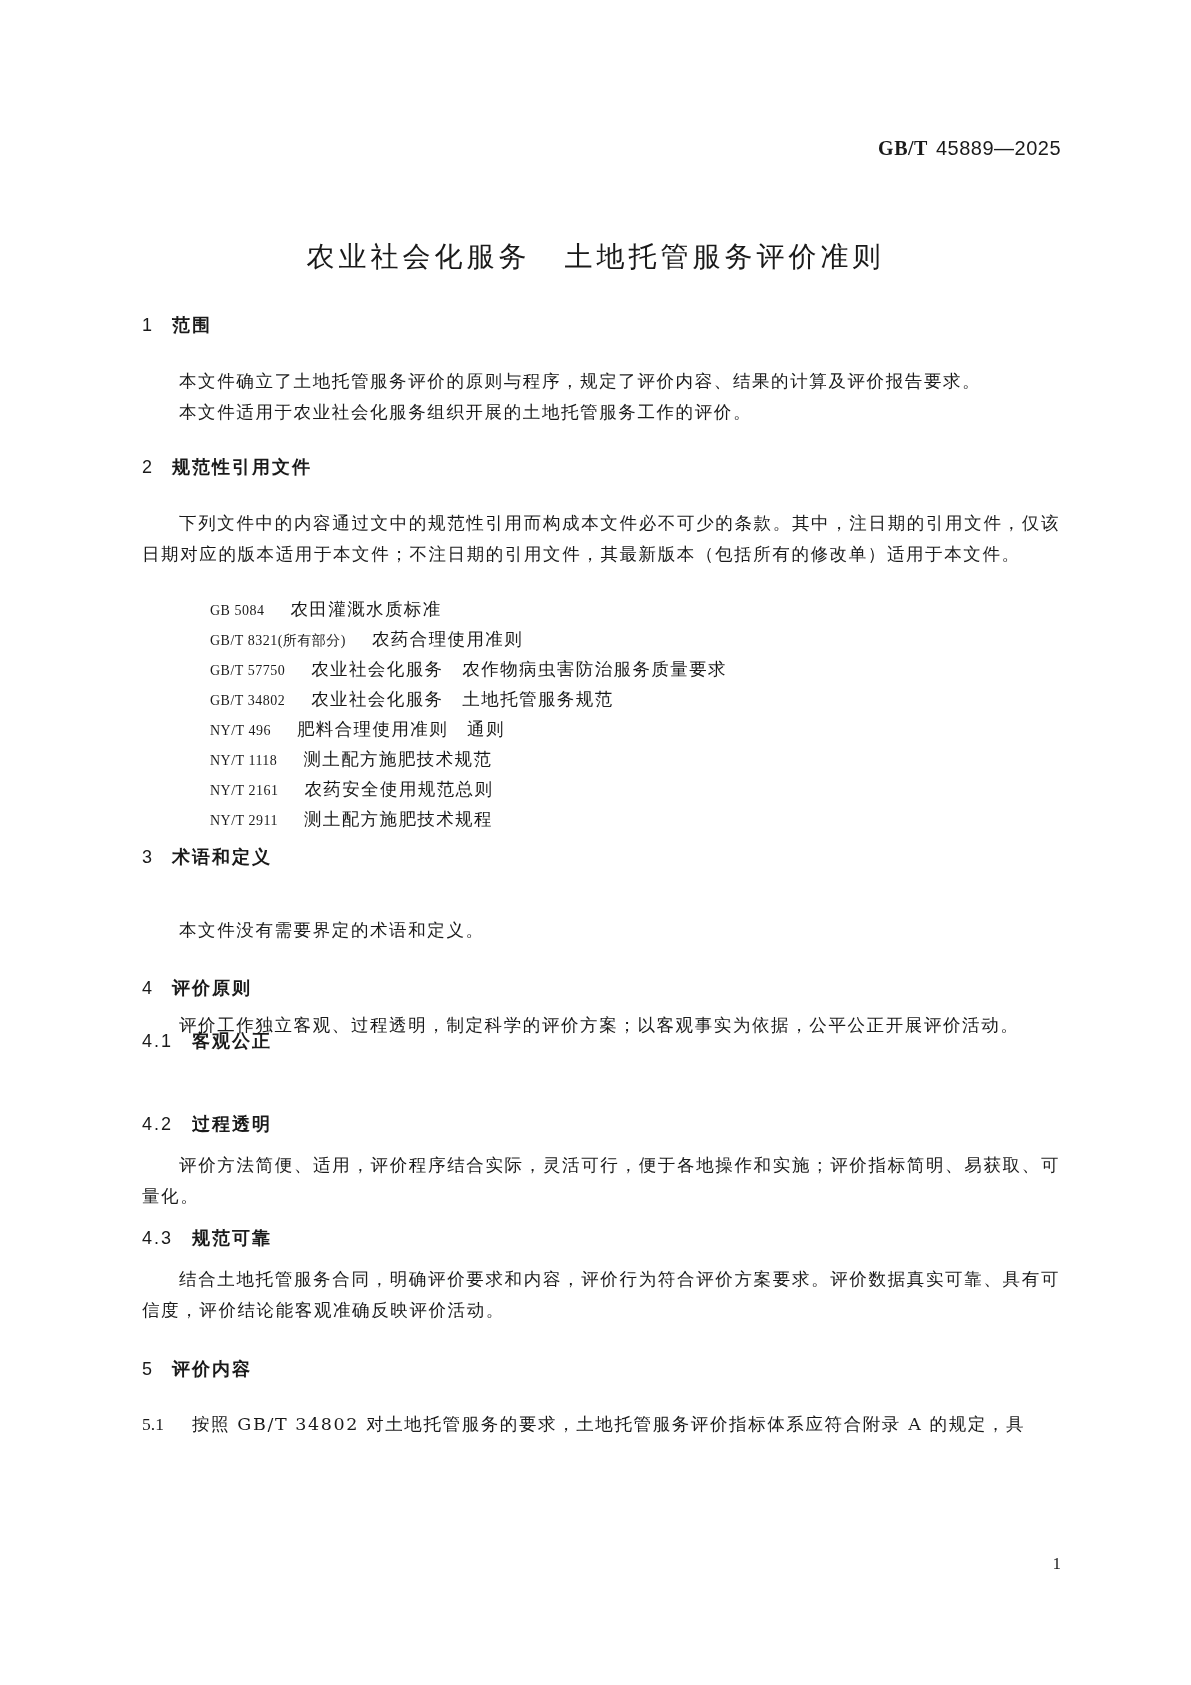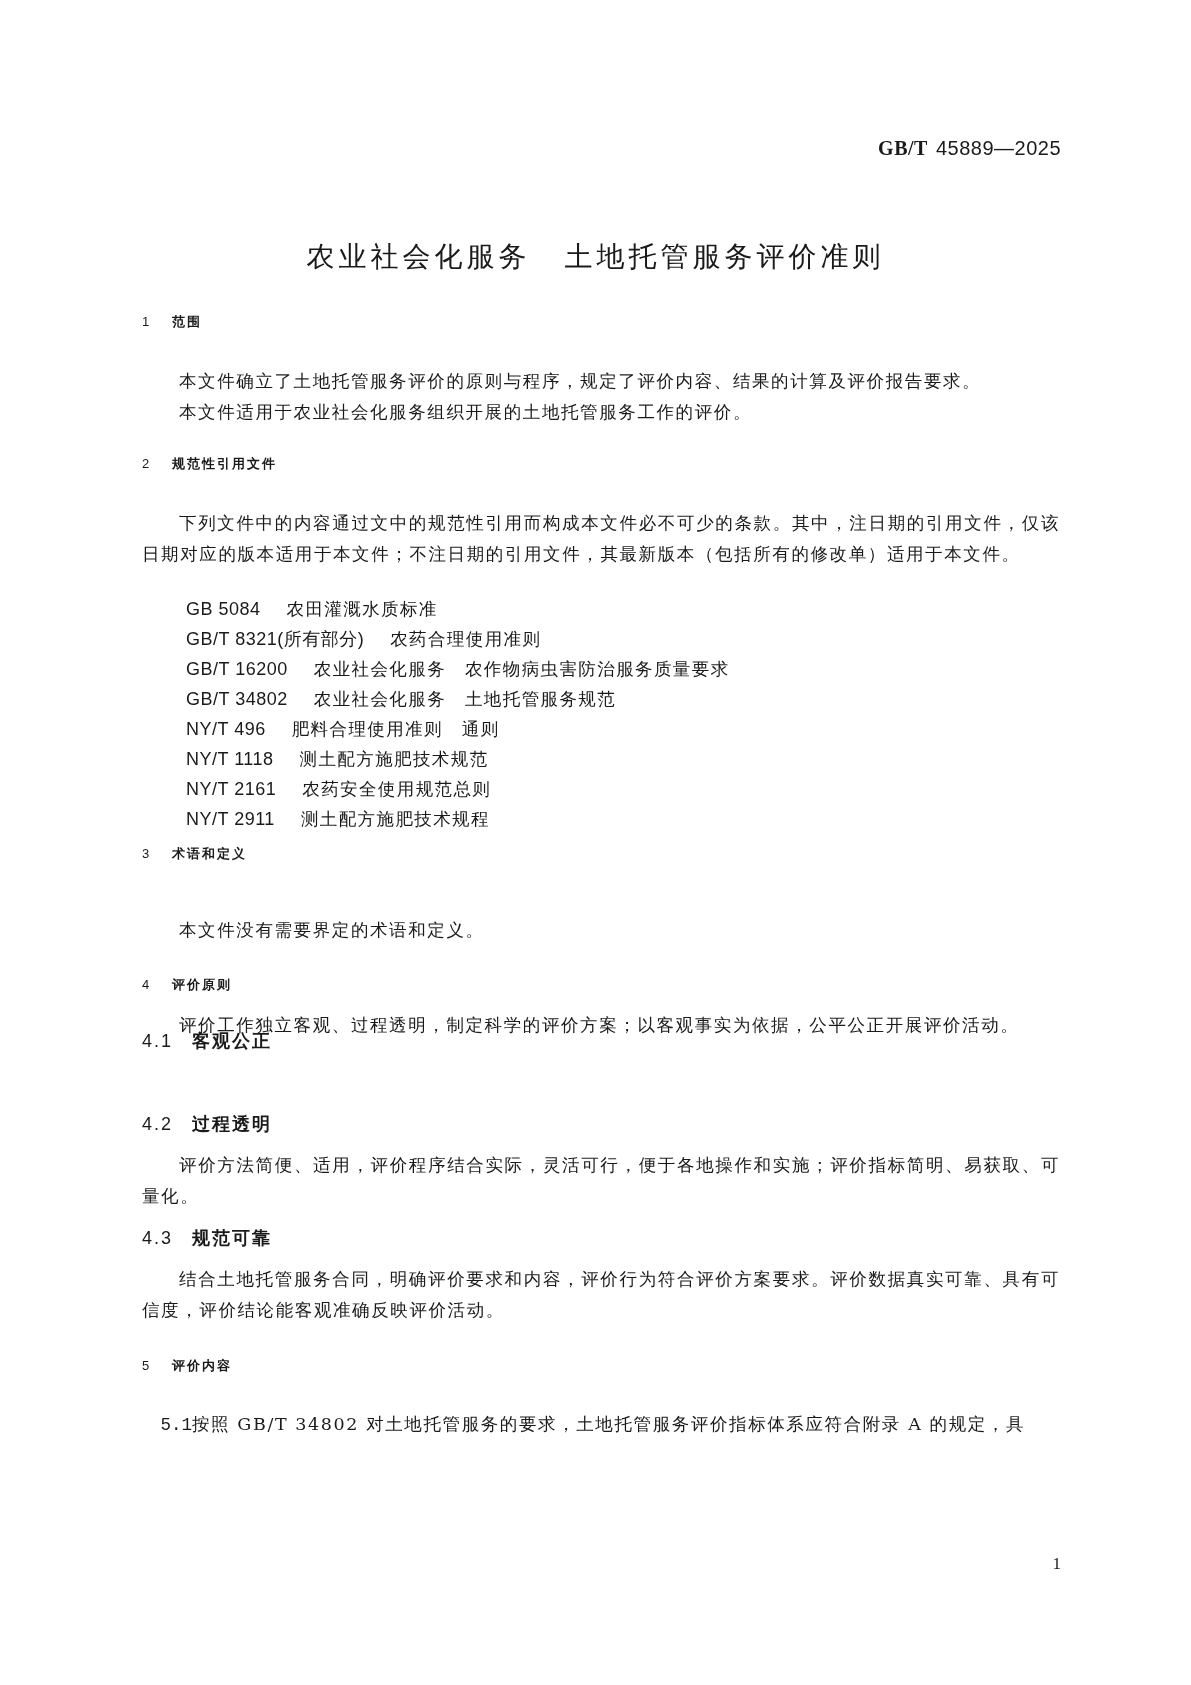--- a/index.html
+++ b/index.html
@@ -4,32 +4,32 @@
 <style>
   html, body { margin: 0; padding: 0; background: #ffffff; }
   body { width: 1191px; height: 1685px; position: relative; overflow: hidden; color: #1a1a1a; }
   .page { position: absolute; left: 0; top: 0; width: 1191px; height: 1685px; background: #fff; }
   .std-no { position: absolute; right: 130px; top: 137px; font-size: 20px; letter-spacing: 0.5px; }
   .std-no .gb { font-family: "Liberation Serif", serif; font-weight: bold; }
   .std-no .num { font-family: "Liberation Sans", sans-serif; margin-left: 8px; }
   .title { position: absolute; left: 0; width: 1191px; top: 238px; text-align: center;
            font-family: Liberation Serif, serif; font-size: 28px; letter-spacing: 4px; }
   .title .gap { display: inline-block; width: 34px; }
-  .h1 { position: absolute; left: 142px; font-family: "DejaVu Sans", sans-serif; font-weight: bold; font-size: 13px; letter-spacing: 2px; }
+  .h1 { position: absolute; left: 142px; font-family: "DejaVu Sans", sans-serif; font-weight: bold; font-size: 18px; letter-spacing: 2px; }
   .h1 .n { display: inline-block; width: 30px; font-weight: normal; font-family: "Liberation Sans", sans-serif; }
   .h2 { position: absolute; left: 142px; font-family: "DejaVu Sans", sans-serif; font-weight: bold; font-size: 18px; letter-spacing: 2px; }
   .h2 .n { display: inline-block; width: 50px; font-weight: normal; font-family: "Liberation Sans", sans-serif; }
   .p { position: absolute; left: 142px; width: 918px; font-family: "DejaVu Serif", serif; font-size: 17.5px;
        line-height: 31px; letter-spacing: 1.6px; text-align: justify; }
   .p.indent { text-indent: 37px; }
   .ref { position: absolute; left: 186px; font-family: "DejaVu Serif", serif; font-size: 17.5px; letter-spacing: 1.4px; }
-  .ref .code { font-family: Liberation Sans, sans-serif; font-size: 18px; letter-spacing: 0.5px; }
+  .ref .code { font-family: Liberation Serif, serif; font-size: 14px; letter-spacing: 0.5px; margin-left: 24px; }
   .ref .sp { display: inline-block; width: 26px; }
   .clause { position: absolute; left: 142px; width: 918px; font-family: "DejaVu Serif", serif; font-size: 17.5px; letter-spacing: 1.6px; }
-  .clause .n { display: inline-block; width: 50px; font-family: Liberation Mono, monospace; letter-spacing: 0; text-align: right; }
+  .clause .n { display: inline-block; width: 50px; font-family: Liberation Serif, serif; letter-spacing: 0; }
   .pageno { position: absolute; right: 130px; top: 1554px; font-family: "Liberation Serif", serif; font-size: 17px; }
 </style>
 </head>
 <body>
 
 <div class="page">
 
   <div class="std-no">
     <span class="gb">GB/T</span><span class="num">45889—2025</span>
   </div>
@@ -44,21 +44,21 @@
   <div class="p indent" style="top:397px;">本文件适用于农业社会化服务组织开展的土地托管服务工作的评价。</div>
   <div class="p indent" style="top:366px;">本文件确立了土地托管服务评价的原则与程序，规定了评价内容、结果的计算及评价报告要求。</div>
 
   <div class="h1" style="top:455px;">
     <span class="n">2</span><span>规范性引用文件</span>
   </div>
   <div class="p indent" style="top:508px;">下列文件中的内容通过文中的规范性引用而构成本文件必不可少的条款。其中，注日期的引用文件，仅该日期对应的版本适用于本文件；不注日期的引用文件，其最新版本（包括所有的修改单）适用于本文件。</div>
 
   <div class="ref" style="top:597px;"><span class="code">GB 5084</span><span class="sp"></span><span>农田灌溉水质标准</span></div>
   <div class="ref" style="top:627px;"><span class="code">GB/T 8321(所有部分)</span><span class="sp"></span><span>农药合理使用准则</span></div>
-  <div class="ref" style="top:657px;"><span class="code">GB/T 16200</span><span class="sp"></span><span>农业社会化服务　农作物病虫害防治服务质量要求</span></div>
+  <div class="ref" style="top:657px;"><span class="code">GB/T 57750</span><span class="sp"></span><span>农业社会化服务　农作物病虫害防治服务质量要求</span></div>
   <div class="ref" style="top:687px;"><span class="code">GB/T 34802</span><span class="sp"></span><span>农业社会化服务　土地托管服务规范</span></div>
   <div class="ref" style="top:717px;"><span class="code">NY/T 496</span><span class="sp"></span><span>肥料合理使用准则　通则</span></div>
   <div class="ref" style="top:747px;"><span class="code">NY/T 1118</span><span class="sp"></span><span>测土配方施肥技术规范</span></div>
   <div class="ref" style="top:777px;"><span class="code">NY/T 2161</span><span class="sp"></span><span>农药安全使用规范总则</span></div>
   <div class="ref" style="top:807px;"><span class="code">NY/T 2911</span><span class="sp"></span><span>测土配方施肥技术规程</span></div>
 
   <div class="h1" style="top:845px;">
     <span class="n">3</span><span>术语和定义</span>
   </div>
   <div class="p indent" style="top:915px;">本文件没有需要界定的术语和定义。</div>

